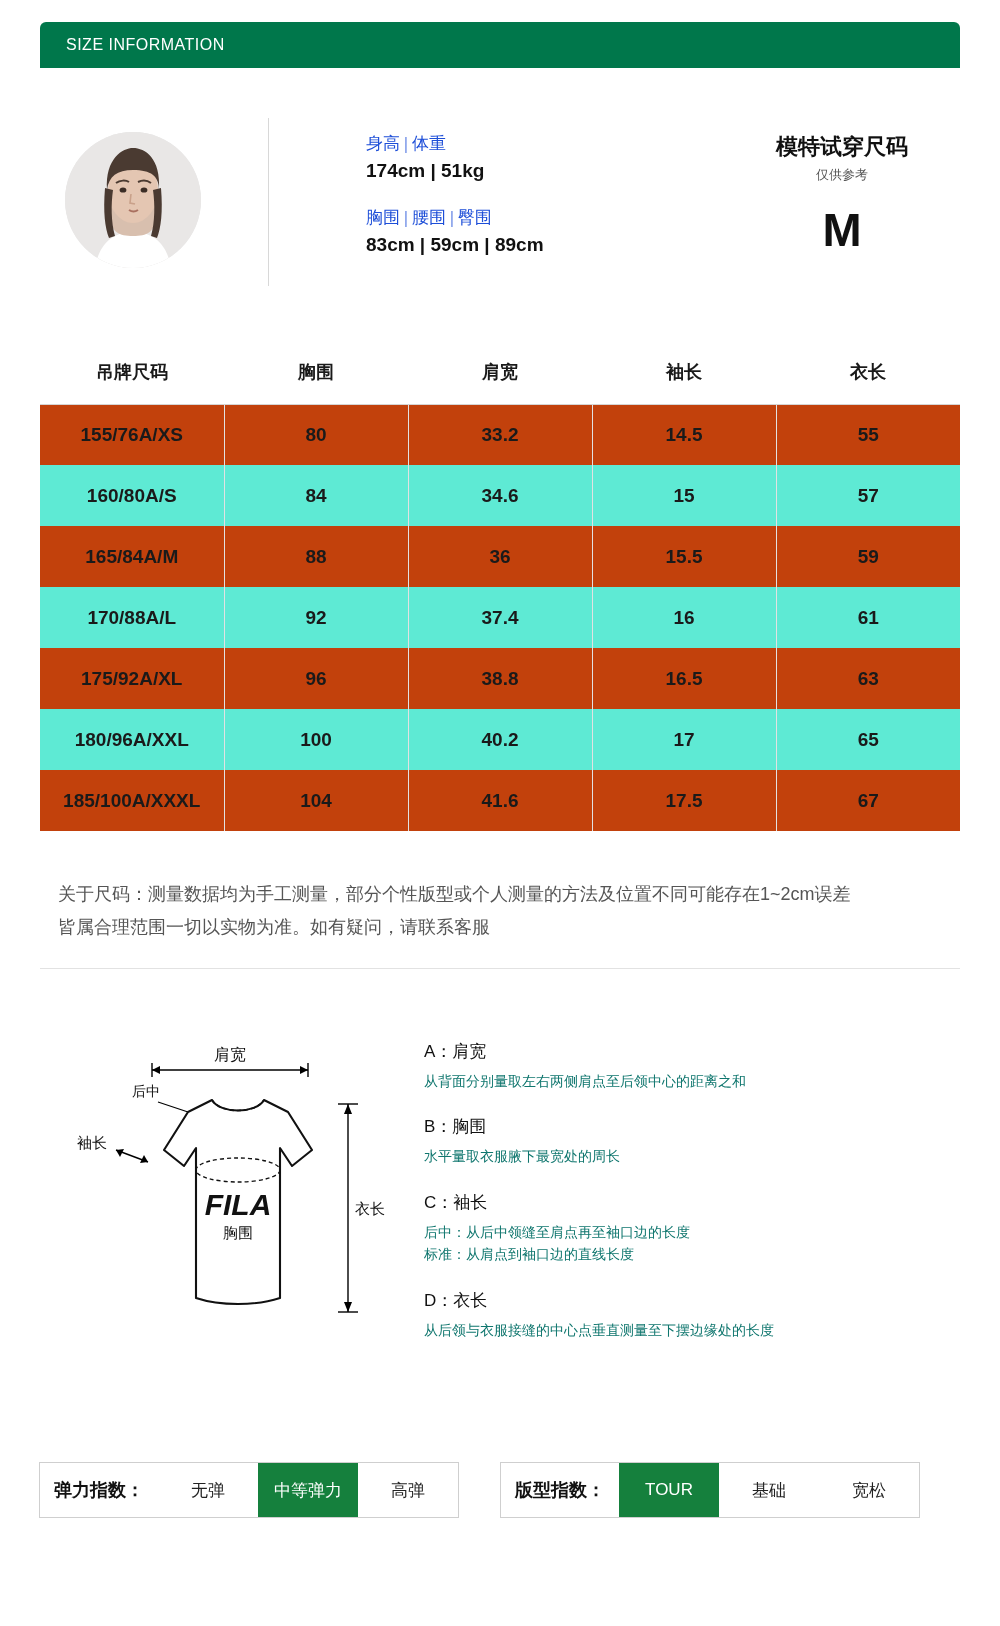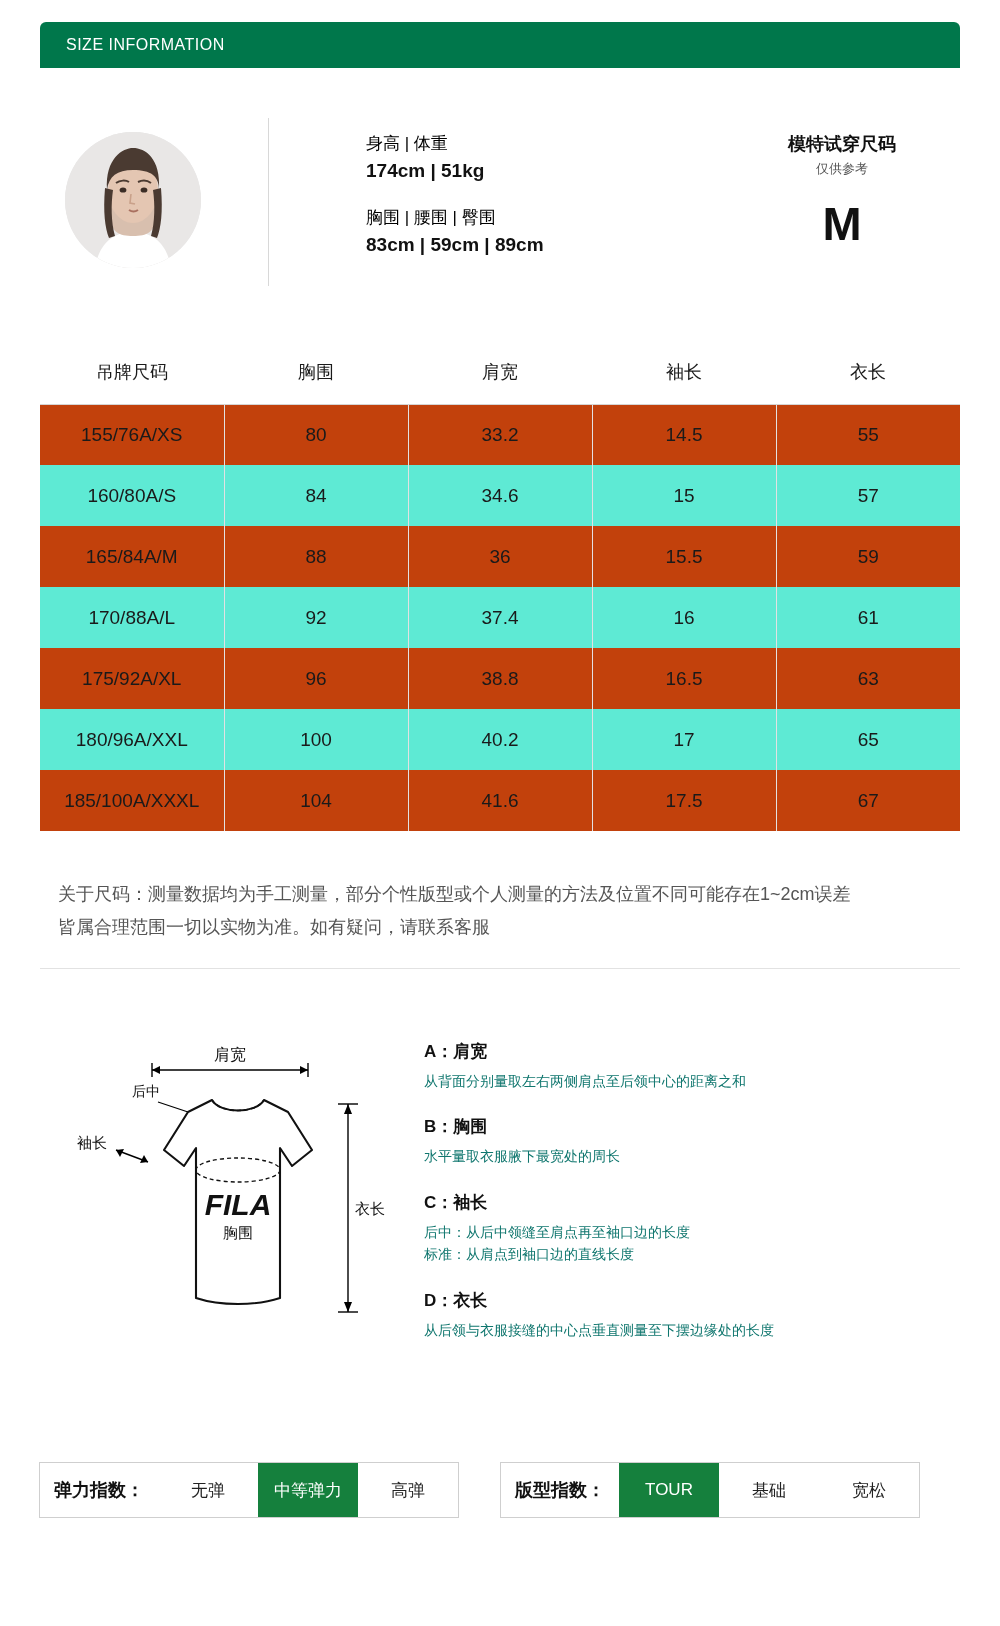--- a/index.html
+++ b/index.html
@@ -51,38 +51,39 @@
     width: 1px; height: 168px;
     background: #d8d8d8;
   }
   .measure-block {
     position: absolute;
     left: 326px; top: 32px;
     line-height: 1.45;
   }
   .measure-label {
     font-size: 17px;
-    color: #000000;
+    color: #1d4ed8;
+    font-family: Liberation Serif, serif;
   }
   .measure-value {
     font-size: 19px;
     font-weight: bold;
     color: #111;
     margin-bottom: 22px;
   }
   .measure-value.last { margin-bottom: 0; }
 
   .model-size {
     position: absolute;
     right: 18px; top: 32px;
     text-align: center;
     width: 200px;
   }
   .model-size-title {
-    font-size: 18px;
+    font-size: 22px;
     font-weight: bold;
     color: #111;
   }
   .model-size-sub {
     font-size: 13px;
     color: #555;
     margin-top: 4px;
   }
   .model-size-letter {
     font-size: 47px;
@@ -98,21 +99,21 @@
     left: 40px; top: 340px;
     width: 920px;
     border-collapse: collapse;
     table-layout: fixed;
   }
   .size-table th, .size-table td {
     text-align: center;
     font-size: 19px;
     color: #1a1a1a;
     height: 61px;
-    font-weight: normal;
+    font-weight: bold;
     border-right: 1px solid #e2e2e2;
   }
   .size-table th:last-child, .size-table td:last-child { border-right: none; }
   .size-table thead th {
     font-size: 18px;
     height: 64px;
     border-bottom: 1px solid #d5d5d5;
     border-right: none;
   }
   .size-table tbody tr.odd { background: #5eead4; border-radius: 27px; }
@@ -142,21 +143,21 @@
     width: 340px; height: 330px;
   }
   .legend {
     position: absolute;
     left: 424px; top: 1040px;
     width: 520px;
   }
   .legend-item { margin-bottom: 23px; }
   .legend-title {
     font-size: 17px;
-    font-weight: bold;
+    font-weight: normal;
     color: #111;
     margin-bottom: 7px;
   }
   .legend-desc {
     font-size: 14px;
     color: #0f766e;
     line-height: 1.6;
   }
 
   

